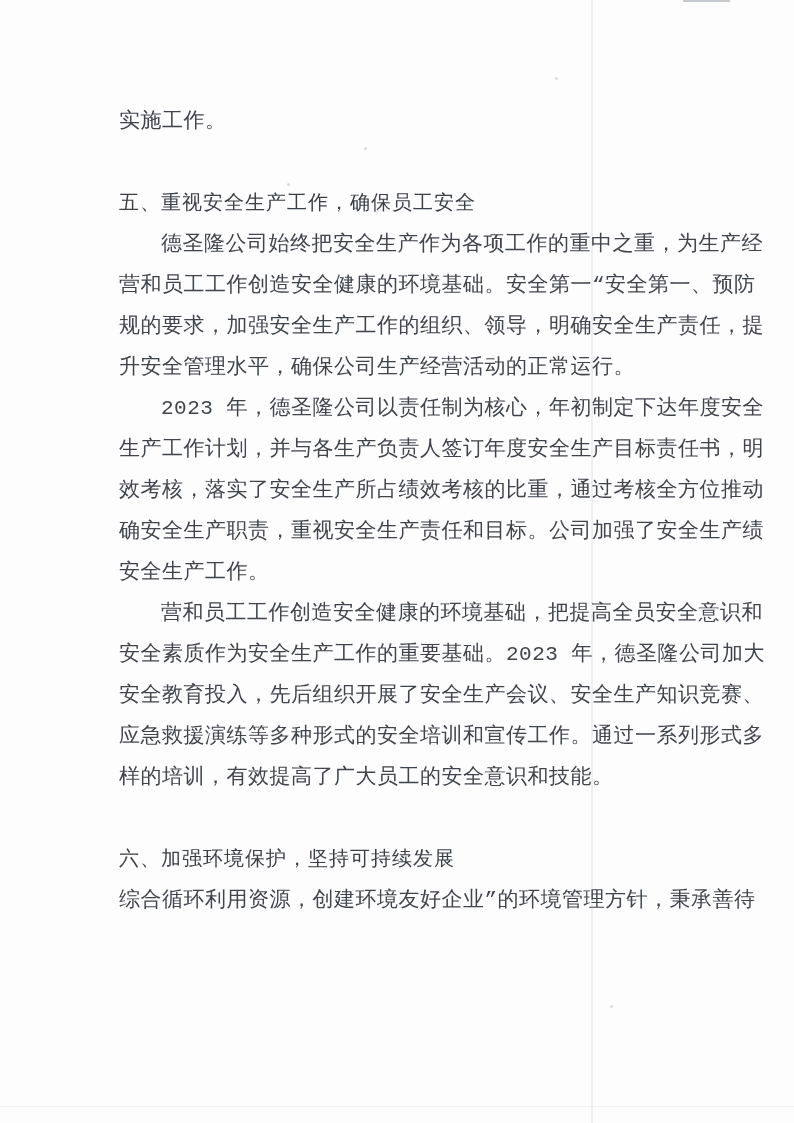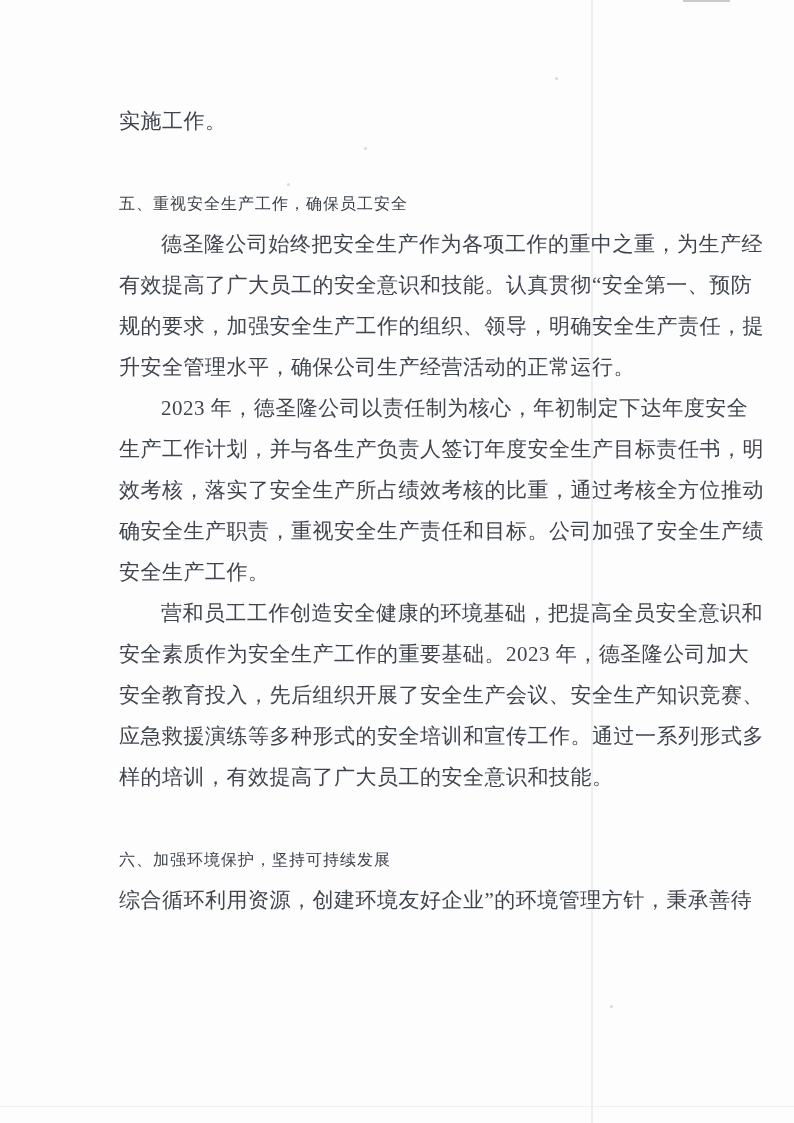--- a/index.html
+++ b/index.html
@@ -2,21 +2,21 @@
 <html><head>
 <meta charset="utf-8">
 <style>
   html,body{margin:0;padding:0;background:#e9e9e9;}
   .page{
     position:relative;
     width:794px;height:1123px;
     margin:0 auto;
     background:#fdfdfe;
     overflow:hidden;
-    font-family:Liberation Serif, serif;
+    font-family:Liberation Mono, monospace;
     color:#40454d;
   }
   .content{
     position:absolute;
     left:119px;top:101px;
     width:561px;
     z-index:2;
   }
   .line{
     height:41px;
@@ -28,21 +28,21 @@
     white-space:nowrap;
   }
   .line.no-just{
     text-align:left;
     text-align-last:left;
   }
   .line.indent{ text-indent:42px; }
   .heading{
     height:41px;
     line-height:41px;
-    font-size:16px;
+    font-size:20px;
     letter-spacing:1px;
     margin-top:41px;
     color:#3b4048;
     font-weight:500;
     white-space:nowrap;
   }
   
   .crease-v{
     position:absolute;left:591px;top:0;width:2px;height:1123px;
     background:#edeff1;z-index:1;
@@ -72,21 +72,21 @@
   <div class="speck" style="left:555px;top:77px;"></div>
   <div class="speck" style="left:610px;top:1005px;"></div>
 
   <div class="content">
       <div class="paragraph">
         <div class="line no-just">实施工作。</div>
       </div>
       <div class="heading">五、重视安全生产工作，确保员工安全</div>
       <div class="paragraph">
         <div class="line indent">德圣隆公司始终把安全生产作为各项工作的重中之重，为生产经</div>
-        <div class="line">有效提高了广大员工的安全意识和技能。认真贯彻“安全第一、预防</div>
+        <div class="line">营和员工工作创造安全健康的环境基础。安全第一“安全第一、预防</div>
         <div class="line">规的要求，加强安全生产工作的组织、领导，明确安全生产责任，提</div>
         <div class="line no-just">升安全管理水平，确保公司生产经营活动的正常运行。</div>
       </div>
       <div class="paragraph">
         <div class="line indent">2023 年，德圣隆公司以责任制为核心，年初制定下达年度安全</div>
         <div class="line">生产工作计划，并与各生产负责人签订年度安全生产目标责任书，明</div>
         <div class="line">效考核，落实了安全生产所占绩效考核的比重，通过考核全方位推动</div>
         <div class="line">确安全生产职责，重视安全生产责任和目标。公司加强了安全生产绩</div>
         <div class="line no-just">安全生产工作。</div>
       </div>

